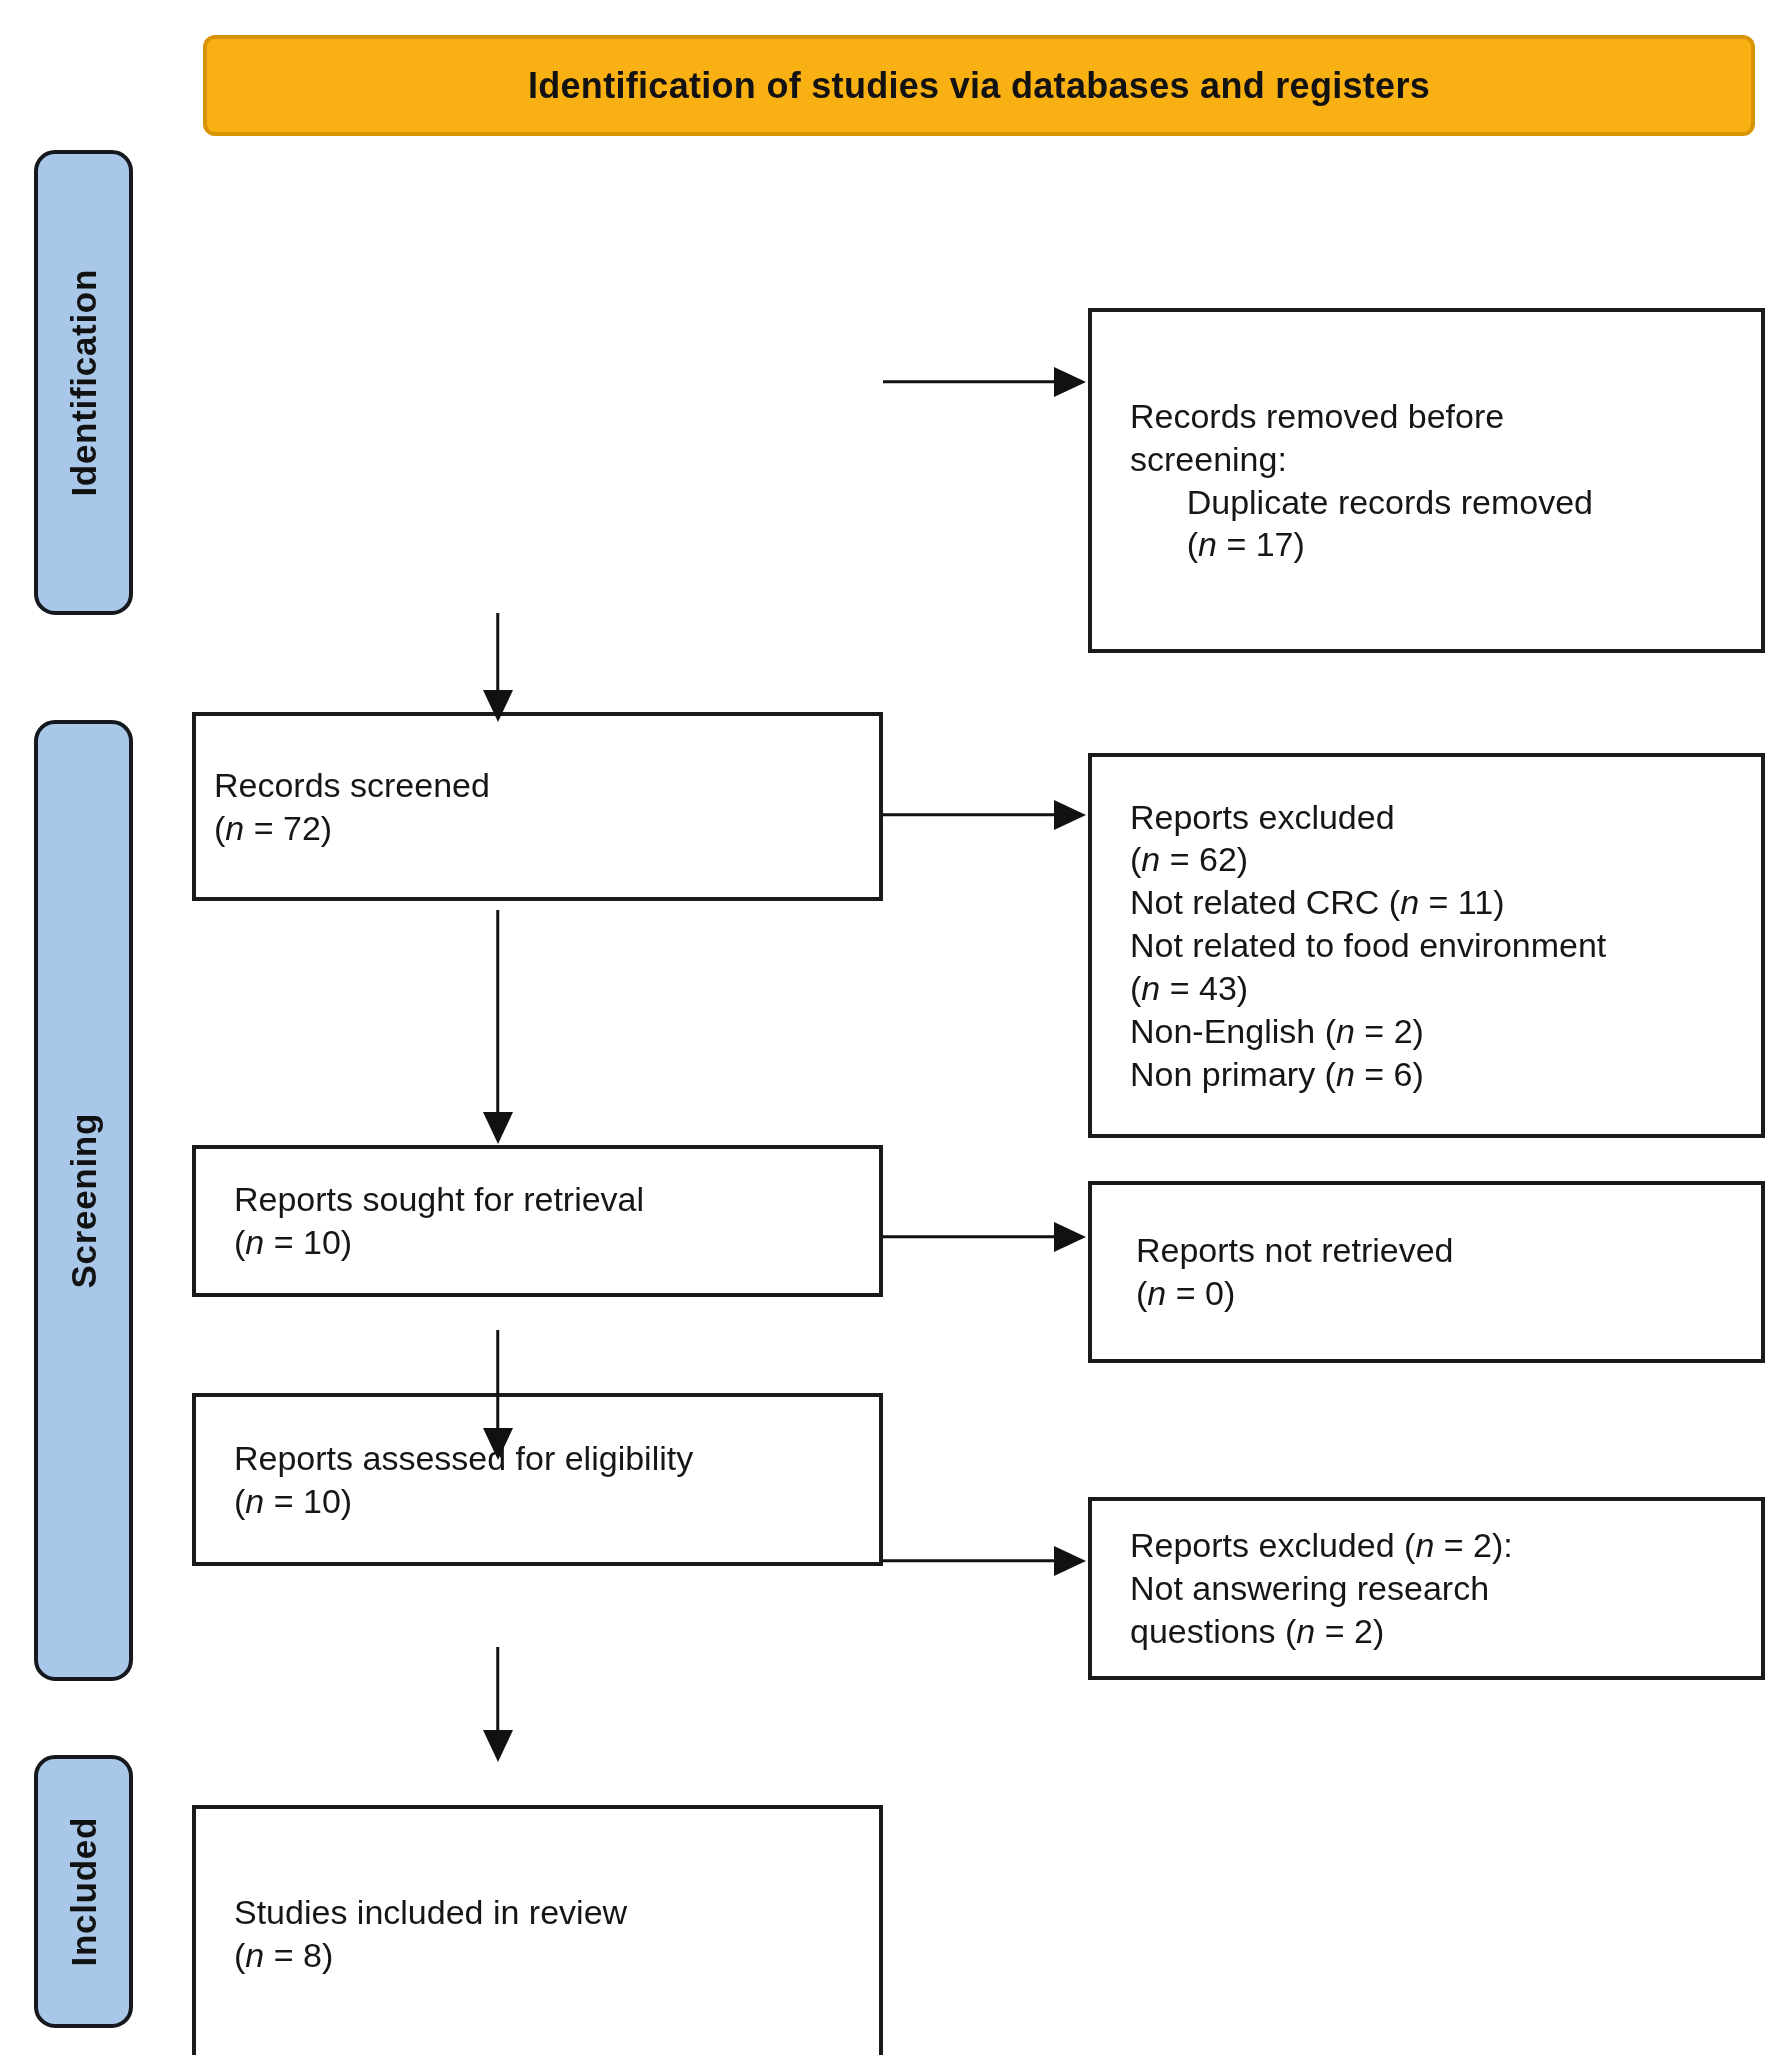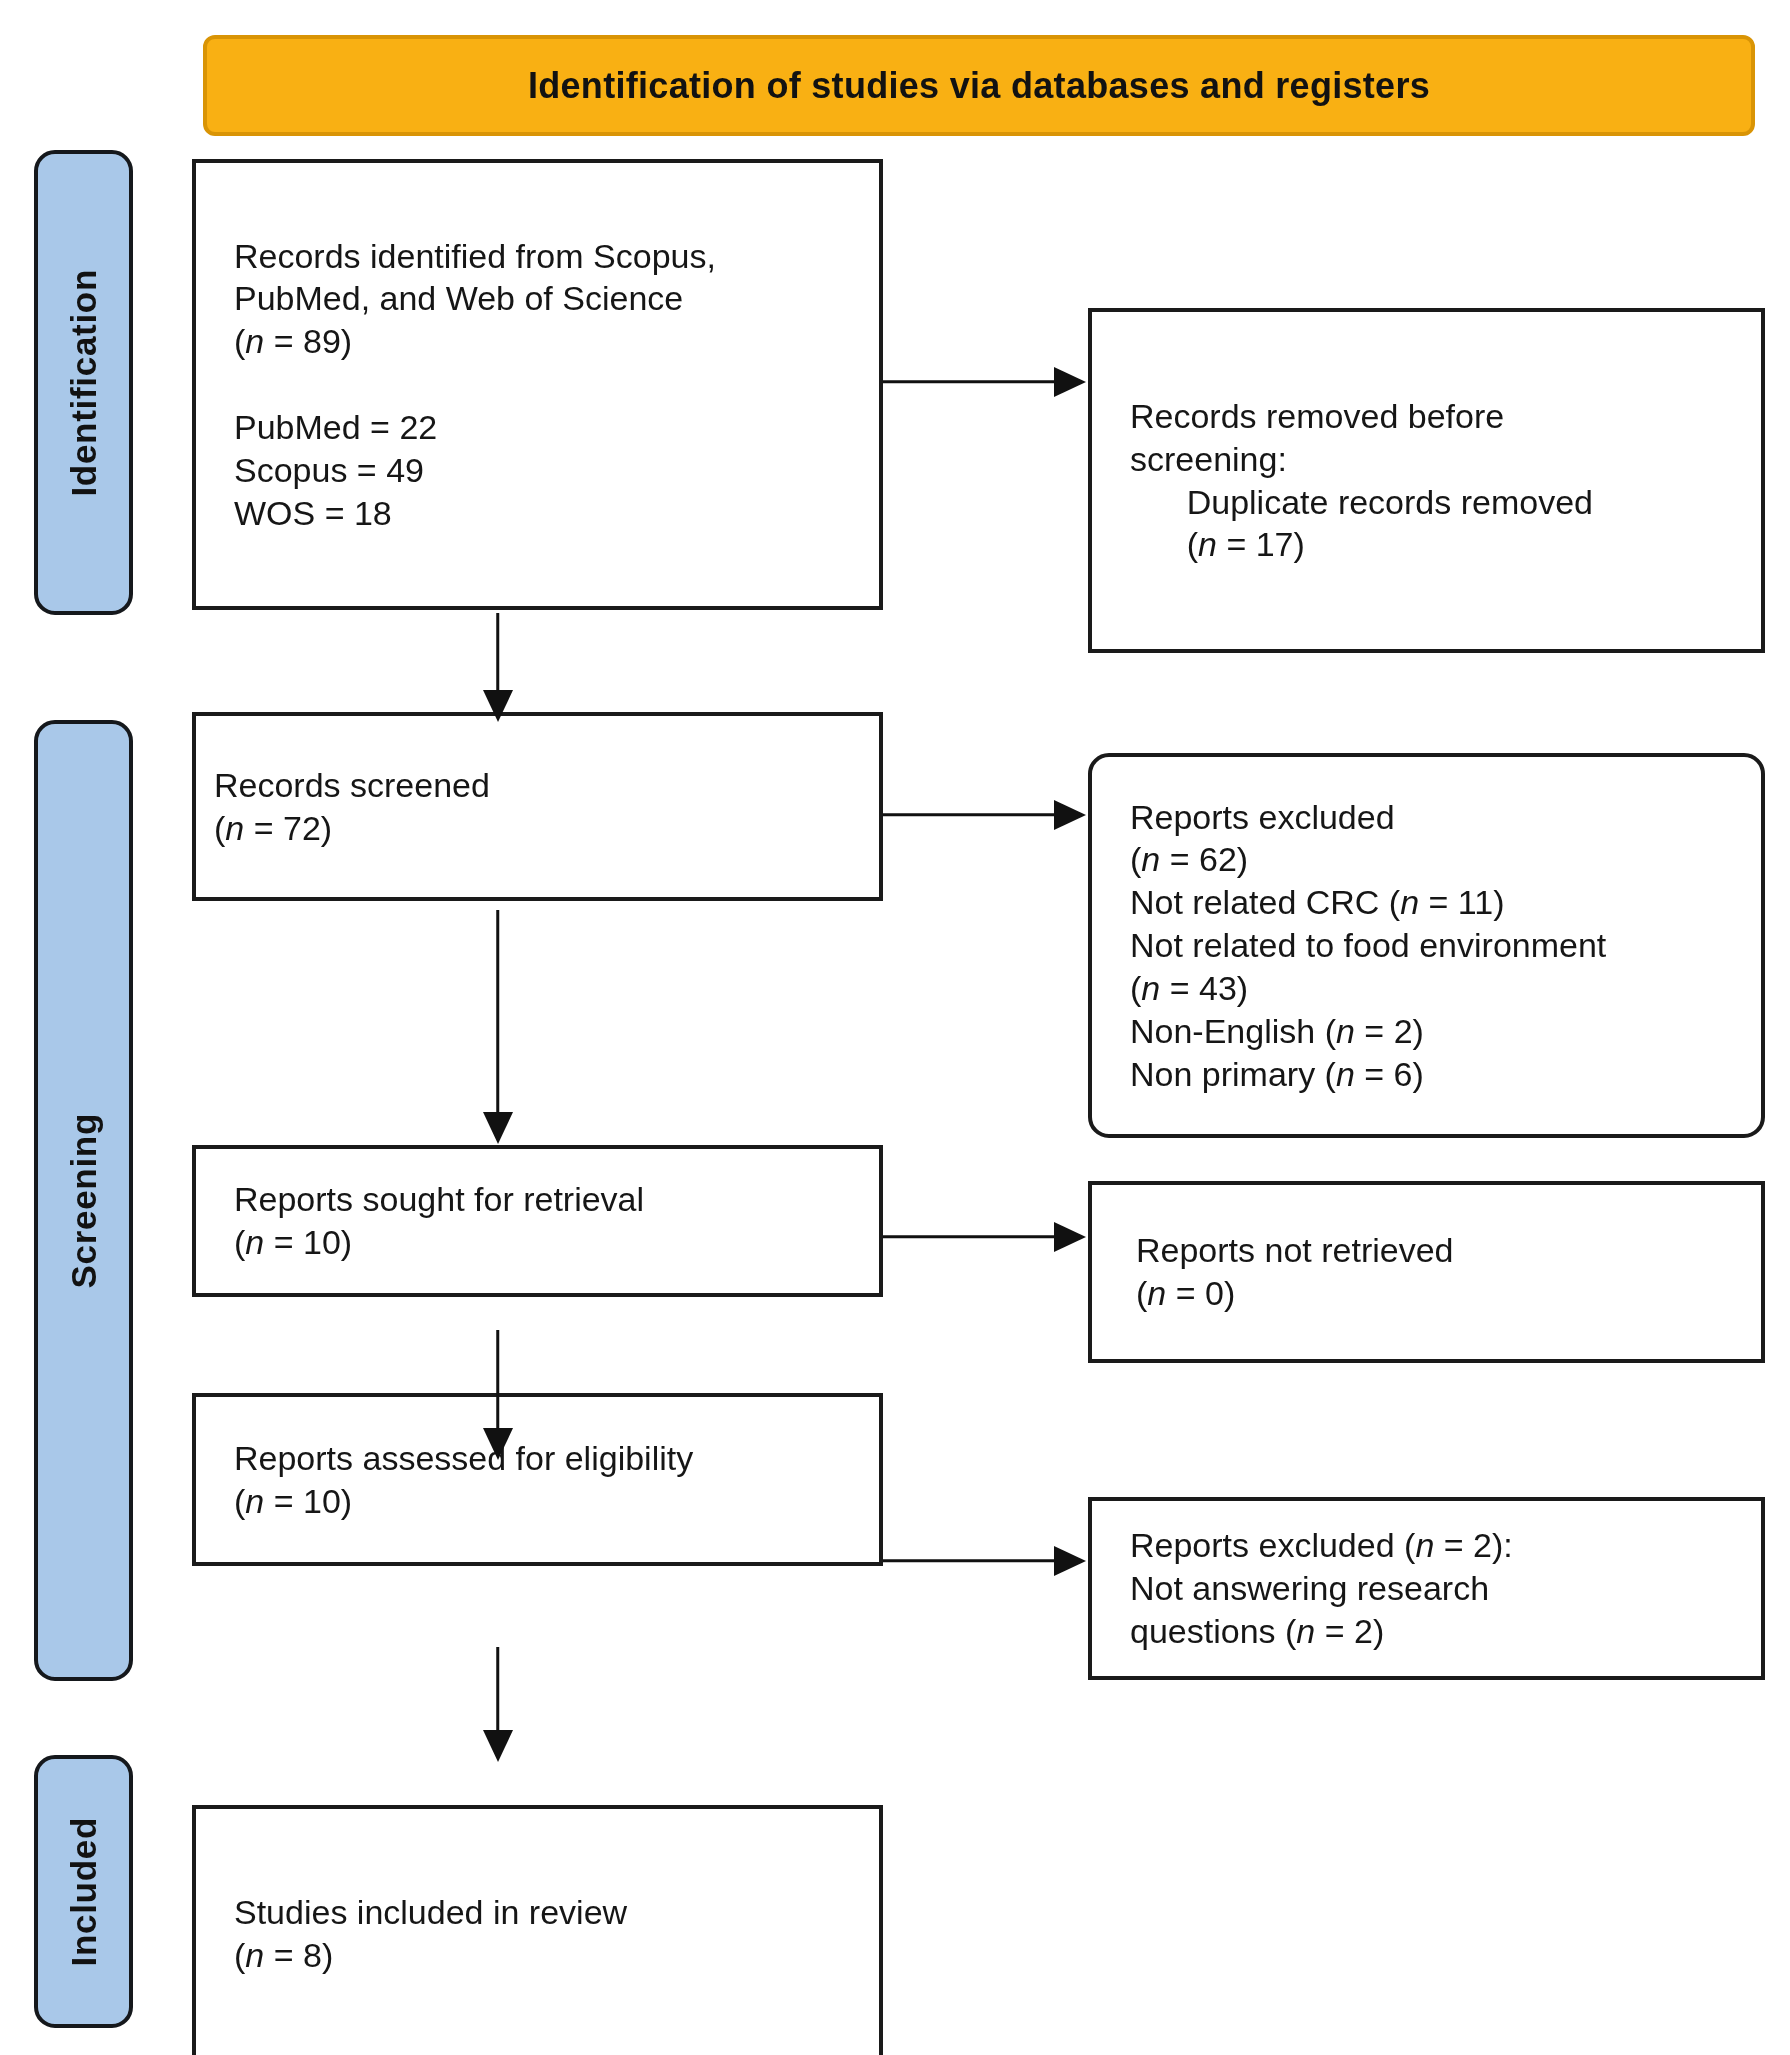--- a/index.html
+++ b/index.html
@@ -45,21 +45,21 @@
   }
   .box .txt i{font-style:italic;}
   .col-left{left:192px;width:691px;}
   .col-right{left:1088px;width:677px;margin-top:36px;}
   #box-identified{top:159px;height:451px;}
   #box-screened{top:712px;height:189px;padding-left:18px;}
   #box-sought{top:1145px;height:152px;}
   #box-assessed{top:1393px;height:173px;}
   #box-included{top:1764px;height:257px;margin-top:41px;}
   #box-removed{top:272px;height:345px;}
-  #box-excluded-1{top:717px;height:385px;border-radius:21px;}
+  #box-excluded-1{top:717px;height:385px;}
   #box-not-retrieved{top:1145px;height:182px;padding-left:44px;}
   #box-excluded-2{top:1461px;height:183px;}
   
   .varrow{position:absolute;left:482px;width:31px;}
   .varrow .shaft{
     position:absolute;left:50%;transform:translateX(-50%);
     top:0;bottom:28px;width:3.5px;background:#111;
   }
   .varrow .head{
     position:absolute;left:50%;transform:translateX(-50%);bottom:0;
@@ -100,29 +100,20 @@
   <div class="side-label" id="lab-identification">
     <span class="vtext">Identification</span>
   </div>
   <div class="side-label" id="lab-screening">
     <span class="vtext">Screening</span>
   </div>
   <div class="side-label" id="lab-included">
     <span class="vtext">Included</span>
   </div>
 
-  <div class="box col-left" id="box-identified">
-    <span class="txt">Records identified from Scopus,
-PubMed, and Web of Science
-(<i>n</i> = 89)
-
-PubMed = 22
-Scopus = 49
-WOS = 18</span>
-  </div>
   <div class="box col-right" id="box-removed">
     <span class="txt">Records removed before
 screening:
       Duplicate records removed
       (<i>n</i> = 17)</span>
   </div>
 
   <div class="box col-left" id="box-screened">
     <span class="txt">Records screened
 (<i>n</i> = 72)</span>

